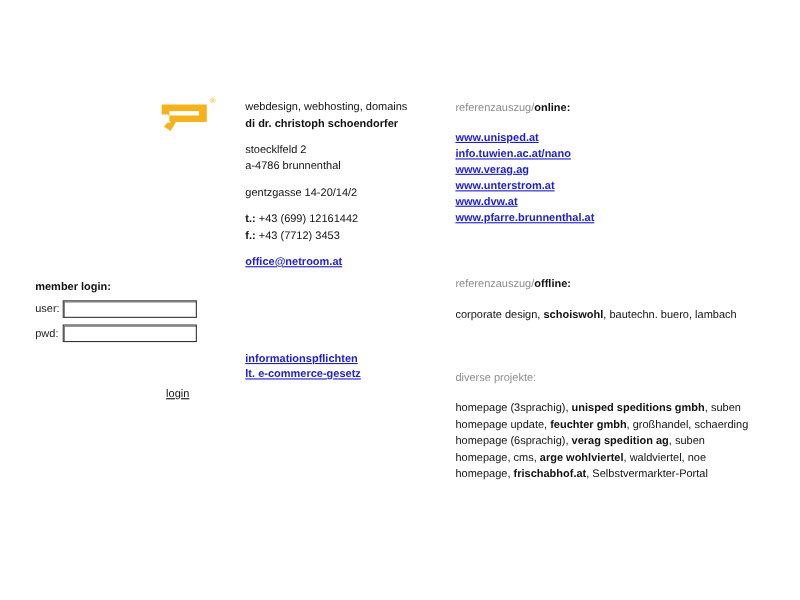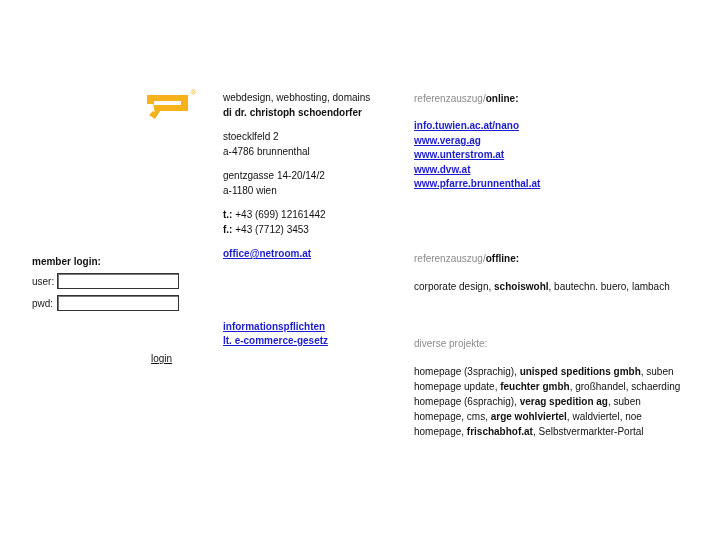--- a/index.html
+++ b/index.html
@@ -41,35 +41,35 @@
 <span class="abs login-link" style="left:151px;top:321px">login</span>
 
 <div class="abs" style="left:223px;top:90px">
   <div class="line">webdesign, webhosting, domains</div>
   <div class="line bold">di dr. christoph schoendorfer</div>
   <div style="height:9px"></div>
   <div class="line">stoecklfeld 2</div>
   <div class="line">a-4786 brunnenthal</div>
   <div style="height:9px"></div>
   <div class="line">gentzgasse 14-20/14/2</div>
-  <div class="line">a-1180 wien</div>
   <div style="height:9px"></div>
   <div class="line"><span class="bold">t.:</span> <span>+43 (699) 12161442</span></div>
   <div class="line"><span class="bold">f.:</span> <span>+43 (7712) 3453</span></div>
   <div style="height:9px"></div>
   <div class="line"><a>office@netroom.at</a></div>
 </div>
 <div class="abs" style="left:223px;top:320px">
   <div class="line" style="line-height:14px"><a>informationspflichten</a></div>
   <div class="line" style="line-height:14px"><a>lt. e-commerce-gesetz</a></div>
 </div>
 
 <div class="abs" style="left:414px;top:91px">
   <div class="line"><span class="gray">referenzauszug/</span><span class="bold">online:</span></div>
   <div style="height:13px"></div>
+  <div class="line" style="line-height:14.5px"><a>www.unisped.at</a></div>
   <div class="line" style="line-height:14.5px"><a>info.tuwien.ac.at/nano</a></div>
   <div class="line" style="line-height:14.5px"><a>www.verag.ag</a></div>
   <div class="line" style="line-height:14.5px"><a>www.unterstrom.at</a></div>
   <div class="line" style="line-height:14.5px"><a>www.dvw.at</a></div>
   <div class="line" style="line-height:14.5px"><a>www.pfarre.brunnenthal.at</a></div>
 </div>
 
 <div class="abs" style="left:414px;top:251px">
   <div class="line"><span class="gray">referenzauszug/</span><span class="bold">offline:</span></div>
   <div style="height:13px"></div>

